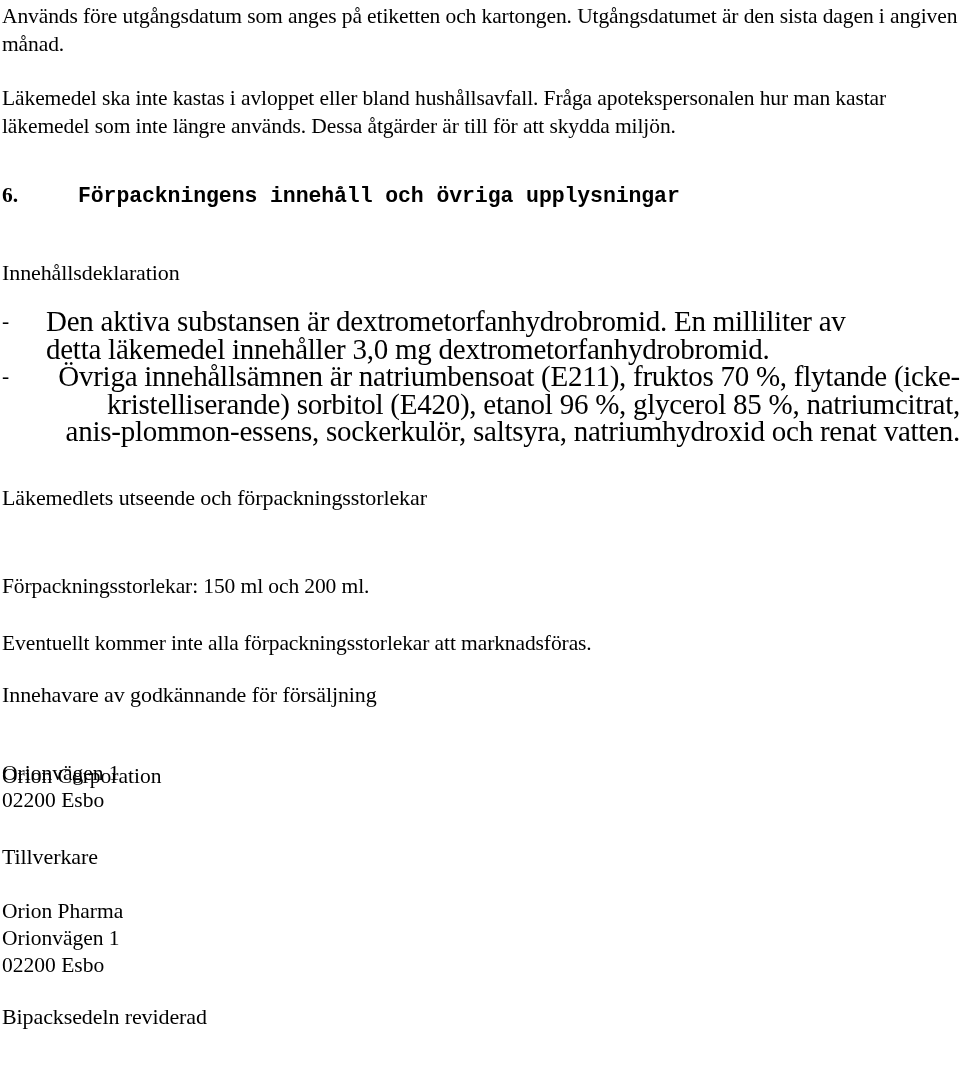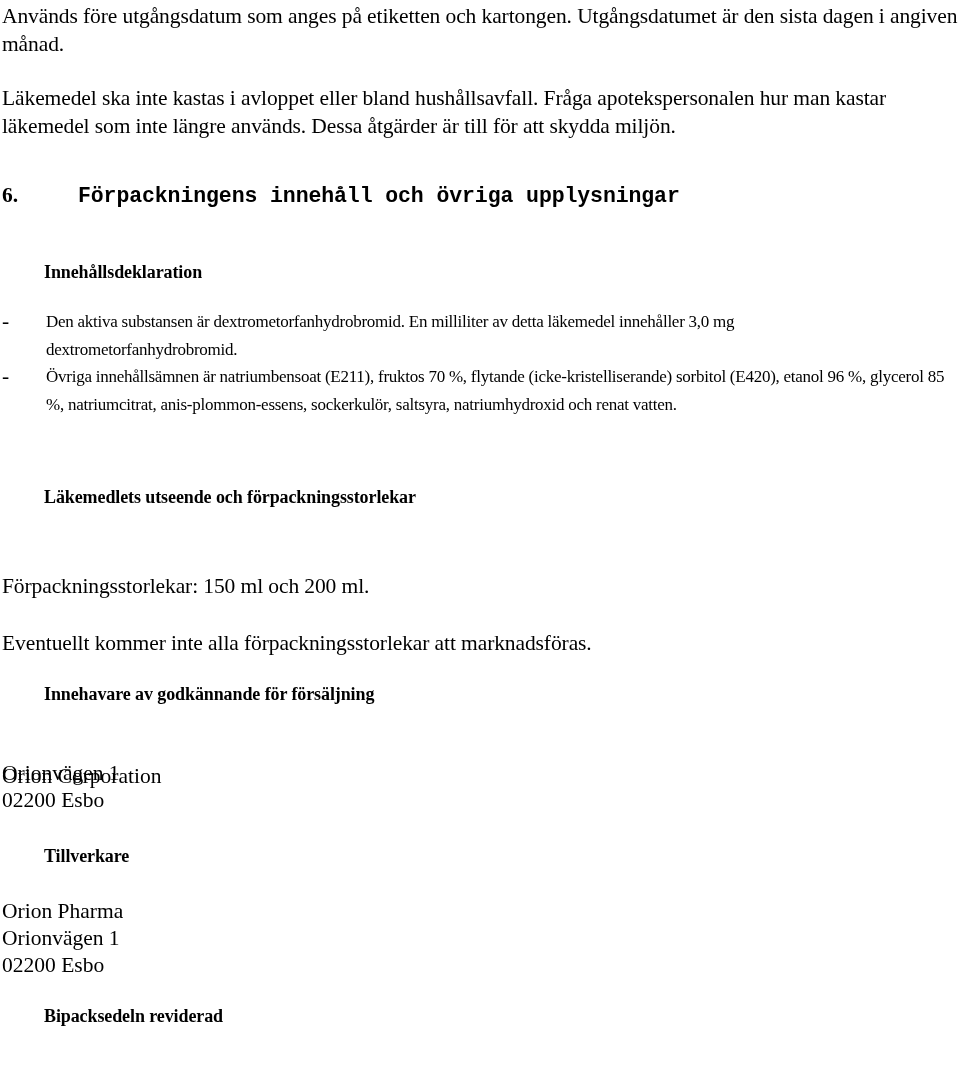--- a/index.html
+++ b/index.html
@@ -27,25 +27,24 @@
     left: 2px;
   }
   .body-text {
     font-size: 21.5px;
     line-height: 27.5px;
     letter-spacing: -0.1px;
     font-weight: normal;
     white-space: pre-wrap;
   }
   .bold-heading {
-    font-size: 18px;
+    font-size: 22px;
     line-height: 27.5px;
-    font-weight: bold;
+    font-weight: normal;
     letter-spacing: -0.1px;
-    margin-left: 42px;
   }
   .section-num-row {
     position: absolute;
     left: 2px;
     display: flex;
     align-items: baseline;
   }
   .section-num {
     font-size: 21.5px;
     line-height: 27.5px;
@@ -67,21 +66,21 @@
     align-items: flex-start;
     width: 958px;
   }
   .bullet-mark {
     font-size: 21.5px;
     line-height: 27.5px;
     width: 44px;
     flex: 0 0 44px;
   }
   .bullet-text {
-    font-size: 17px;
+    font-size: 29px;
     line-height: 27.5px;
     letter-spacing: -0.25px;
     flex: 1 1 auto;
     white-space: pre-wrap;
   }
   .addr-line {
     font-size: 21.5px;
     line-height: 27.5px;
   }
 </style>
@@ -101,21 +100,21 @@
 
   <div class="abs bold-heading" style="top:259px;">Innehållsdeklaration</div>
 
   <div class="bullet-row" style="top:308px;">
     <span class="bullet-mark">-</span>
     <span class="bullet-text" style="max-width:860px;">Den aktiva substansen är dextrometorfanhydrobromid. En milliliter av detta läkemedel innehåller 3,0 mg dextrometorfanhydrobromid.</span>
   </div>
 
   <div class="bullet-row" style="top:363px;">
     <span class="bullet-mark">-</span>
-    <span class="bullet-text" style="max-width:916px;">Övriga innehållsämnen är natriumbensoat (E211), fruktos 70 %, flytande (icke-kristelliserande) sorbitol (E420), etanol 96 %, glycerol 85 %, natriumcitrat, anis-plommon-essens, sockerkulör, saltsyra, natriumhydroxid och renat vatten.</span>
+    <span class="bullet-text" style="max-width:916px;text-align:right;">Övriga innehållsämnen är natriumbensoat (E211), fruktos 70 %, flytande (icke-kristelliserande) sorbitol (E420), etanol 96 %, glycerol 85 %, natriumcitrat, anis-plommon-essens, sockerkulör, saltsyra, natriumhydroxid och renat vatten.</span>
   </div>
 
   <div class="abs bold-heading" style="top:484px;">Läkemedlets utseende och förpackningsstorlekar</div>
 
 
   <div class="abs body-text" style="top:573px;">Förpackningsstorlekar: 150 ml och 200 ml.</div>
 
   <div class="abs body-text" style="top:630px;">Eventuellt kommer inte alla förpackningsstorlekar att marknadsföras.</div>
 
   <div class="abs bold-heading" style="top:681px;">Innehavare av godkännande för försäljning</div>

